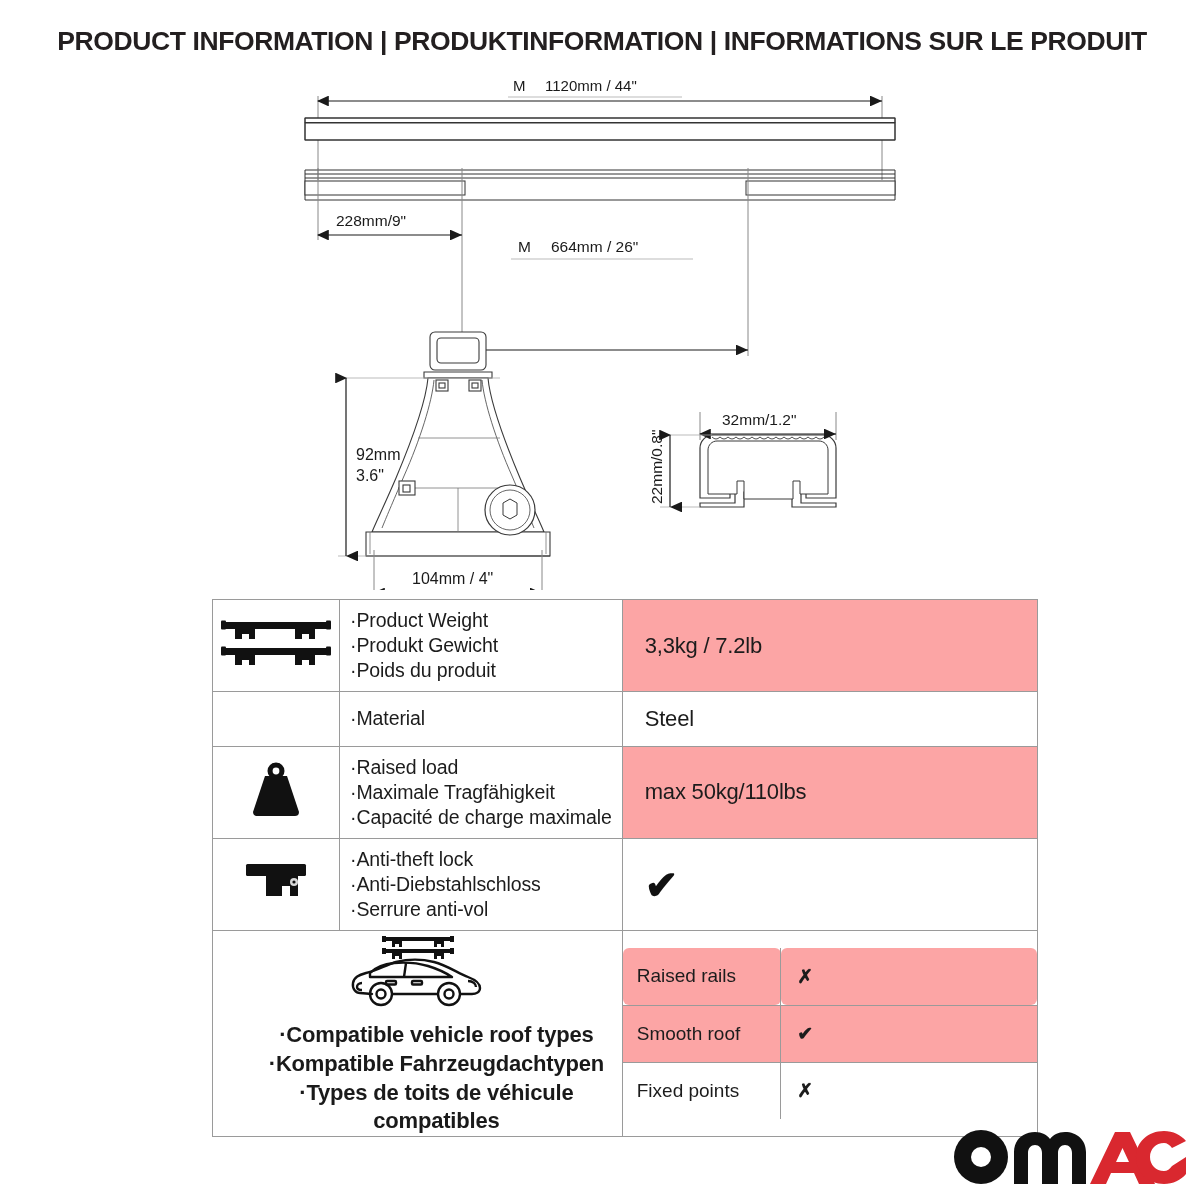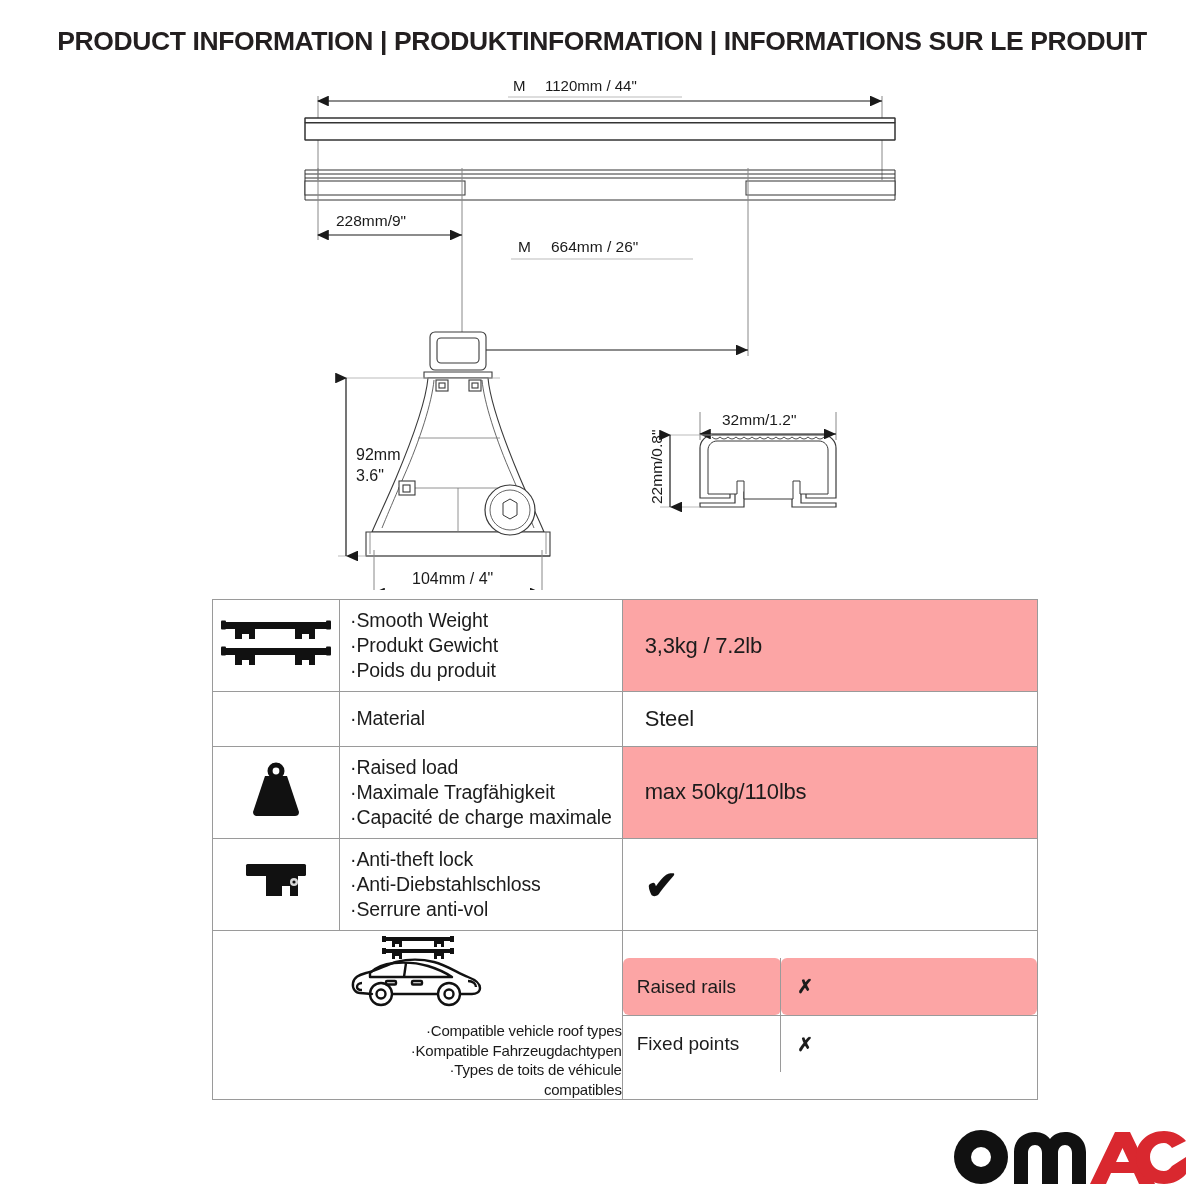--- a/index.html
+++ b/index.html
@@ -99,25 +99,26 @@
   .roof-sub td:last-child { border-right: none; padding-left: 16px; }
   .roof-sub tr:first-child td { border-top: none; border-radius: 6px; }
   .roof-sub tr:last-child td { border-bottom: none; }
   .mark { font-size: 21px; font-weight: bold; color: #111; }
 
   .roofinfo-cell {
     text-align: center;
     padding: 10px 6px 14px 6px;
   }
   .roofinfo-text {
-    font-size: 15px;
+    font-size: 22px;
     line-height: 1.3;
-    text-align: right;
+    text-align: center;
     padding-left: 38px;
     letter-spacing: -0.2px;
+    font-weight: bold;
   }
 
   
   .logo {
     position: absolute;
     right: 14px;
     bottom: 14px;
     display: flex;
     align-items: center;
   }
@@ -278,21 +279,21 @@
             <rect x="2" y="30" width="106" height="7" rx="1.5"></rect>
             <rect x="0" y="28.5" width="5" height="9" rx="1"></rect>
             <rect x="105" y="28.5" width="5" height="9" rx="1"></rect>
             <path d="M14,37 L34,37 L34,47 L28,47 L28,42 L21,42 L21,47 L14,47 Z"></path>
             <path d="M74,37 L94,37 L94,47 L88,47 L88,42 L81,42 L81,47 L74,47 Z"></path>
           </g>
         </svg>
       </td>
       <td class="col-label">
         <div class="cell-pad">
-          <div class="label-lines">·Smooth Weight</div>
+          <div class="label-lines">·Product Weight</div>
           <div class="label-lines">·Produkt Gewicht</div>
           <div class="label-lines">·Poids du produit</div>
         </div>
       </td>
       <td class="col-value shaded">
         <div class="value-text">3,3kg / 7.2lb</div>
       </td>
     </tr>
 
     <tr>
@@ -394,20 +395,24 @@
           <div>compatibles</div>
         </div>
       </td>
       <td class="col-value" style="padding:0;">
         <table class="roof-sub">
           <tbody>
             <tr class="shaded">
               <td>Raised rails</td>
               <td class="mark">✗</td>
             </tr>
+            <tr class="shaded">
+              <td>Smooth roof</td>
+              <td class="mark">✔</td>
+            </tr>
             <tr>
               <td>Fixed points</td>
               <td class="mark">✗</td>
             </tr>
           </tbody>
         </table>
       </td>
     </tr>
   </tbody>
 </table>

